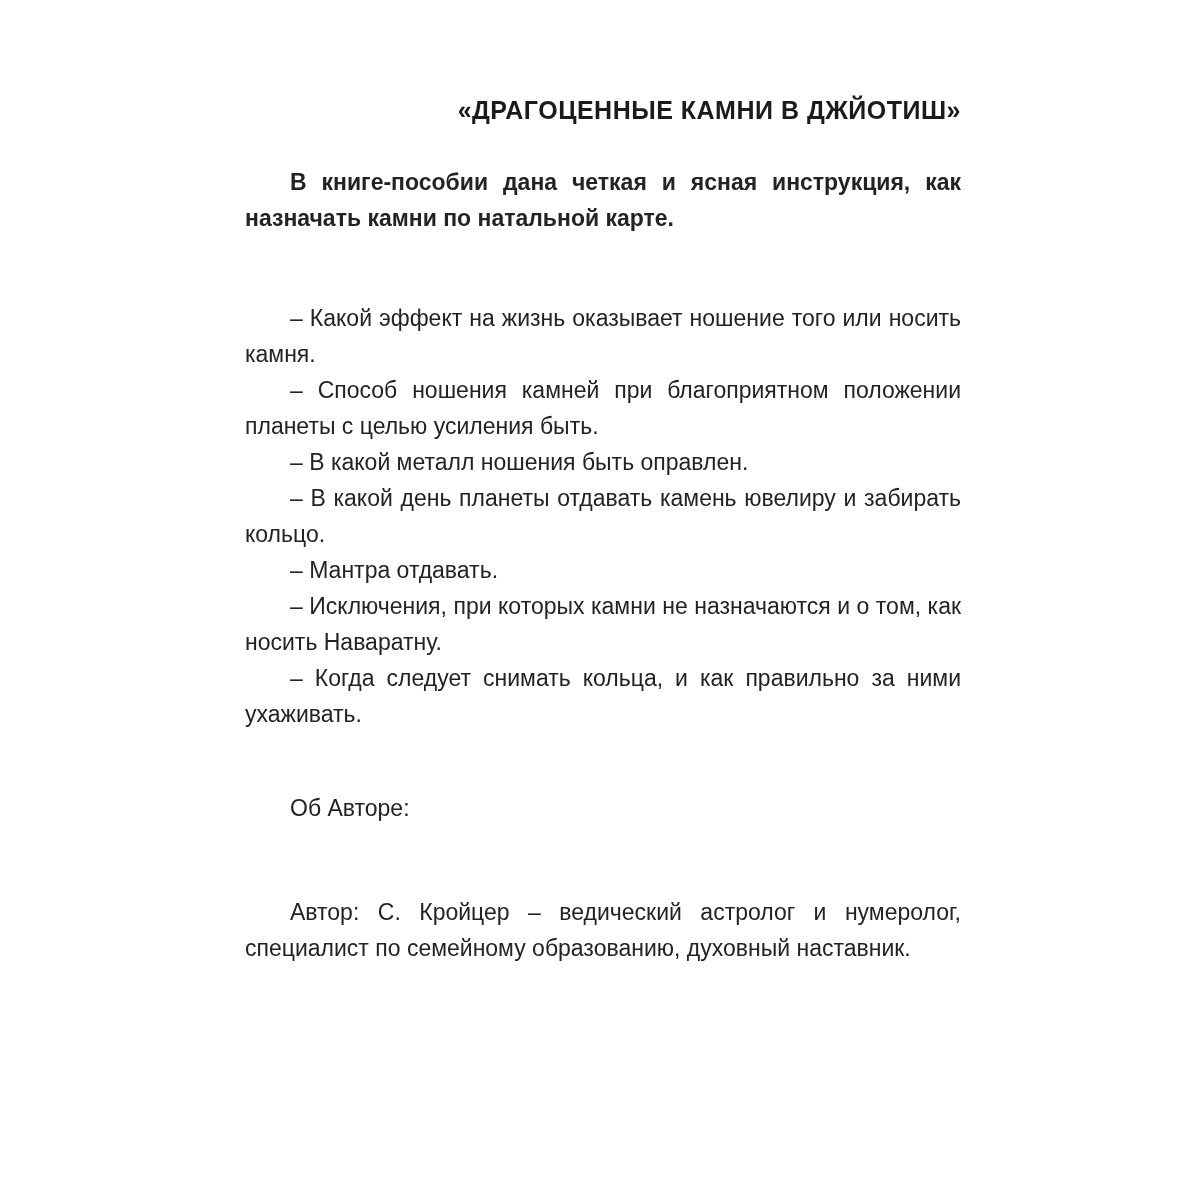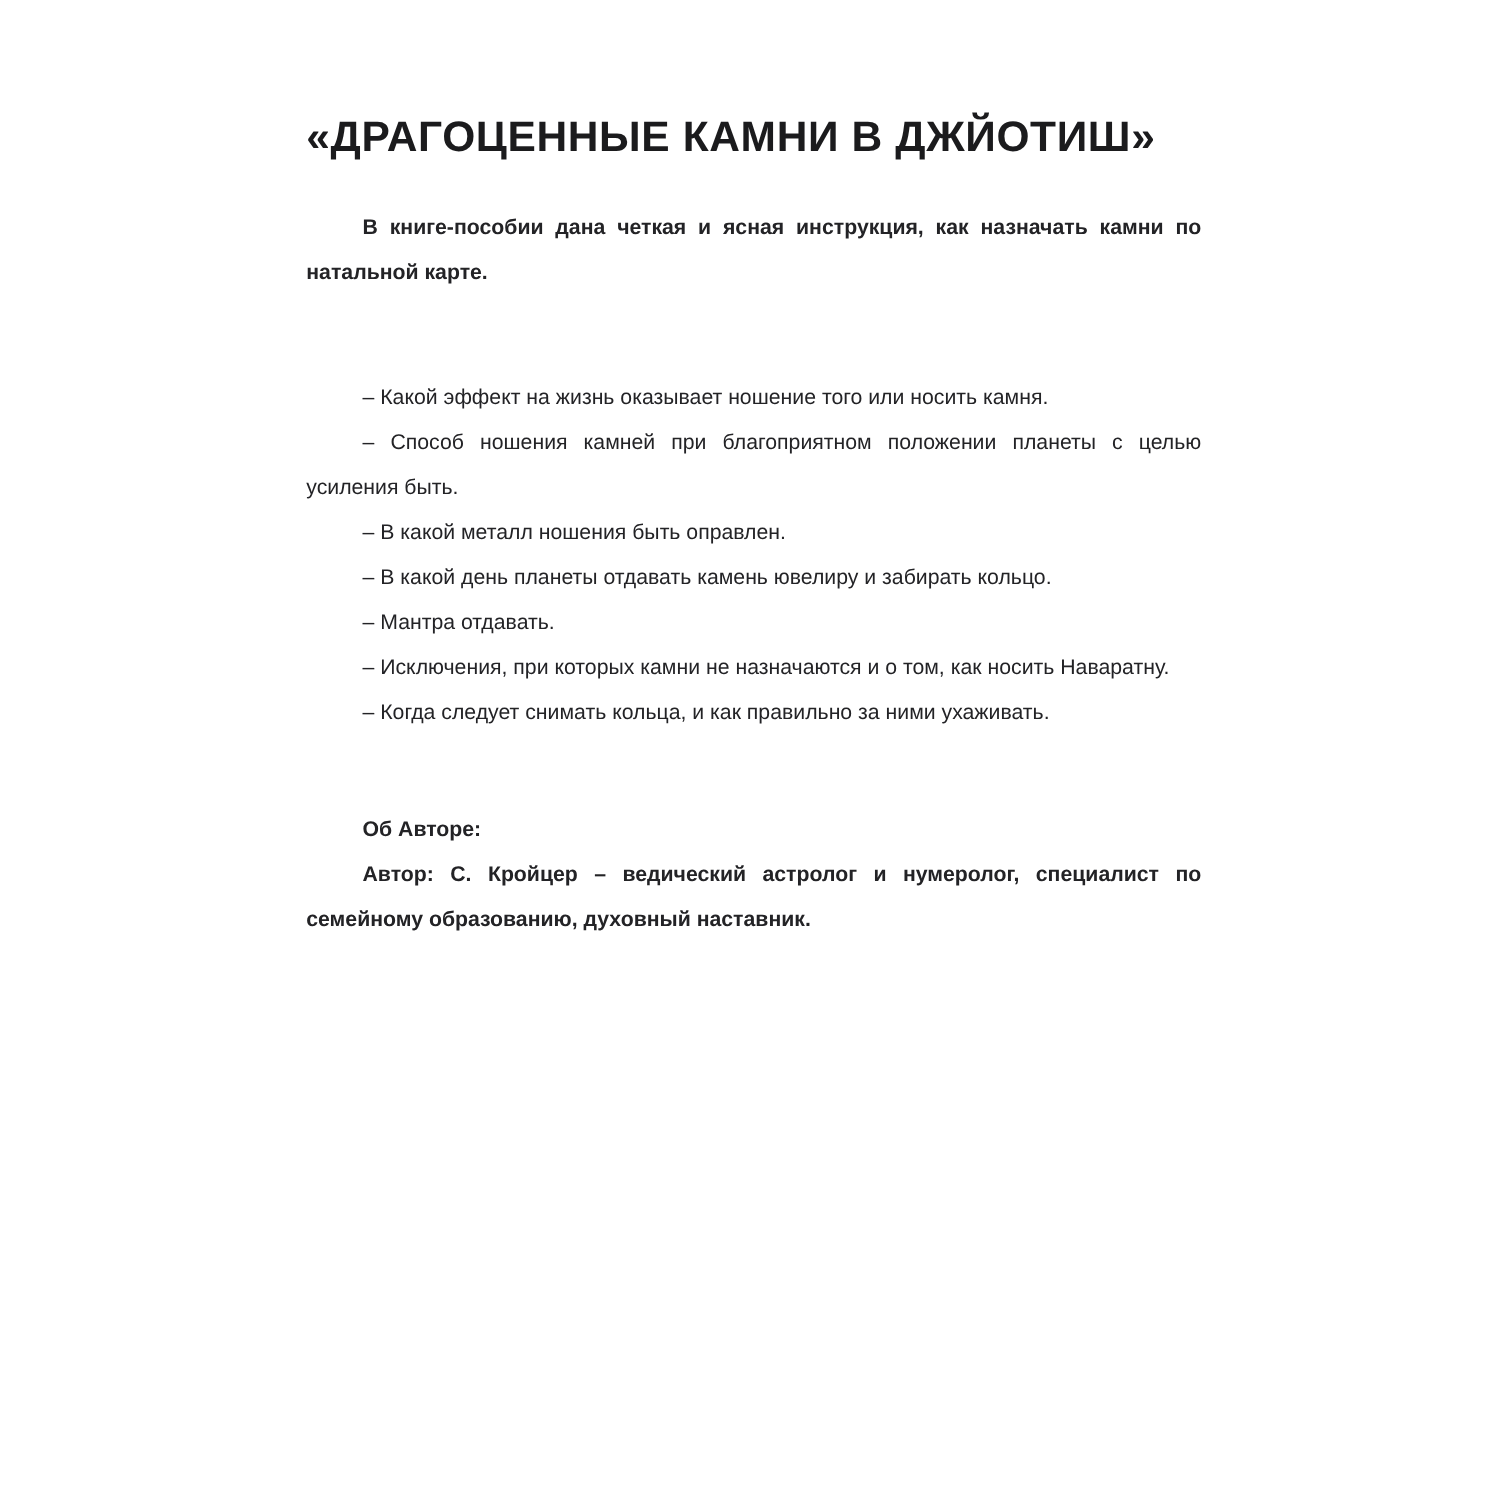--- a/index.html
+++ b/index.html
@@ -16,49 +16,50 @@
     color: #1d1d1f;
   }
   .page {
     position: absolute;
     left: 245px;
     top: 0;
     width: 716px;
   }
   .doc-title {
     margin: 88px 0 0 0;
-    font-size: 34px;
+    font-size: 25px;
     line-height: 44px;
     font-weight: bold;
-    text-align: left;
+    text-align: right;
     letter-spacing: 0.5px;
     color: #1b1b1d;
   }
   p {
     margin: 0;
-    font-size: 17px;
+    font-size: 23px;
     line-height: 36px;
     text-align: justify;
     text-indent: 45px;
     color: #232326;
   }
   .intro {
     margin-top: 32px;
     font-weight: bold;
   }
   .bullet-list {
     margin-top: 64px;
   }
   .about-heading {
     margin-top: 58px;
-    font-weight: bold;
+    font-weight: normal;
     text-align: left;
   }
   .author {
-    font-weight: bold;
+    margin-top: 68px;
+    font-weight: normal;
   }
 </style>
 </head>
 <body>
 
 <div class="page">
 
   <h1 class="doc-title">«ДРАГОЦЕННЫЕ КАМНИ В ДЖЙОТИШ»</h1>
 
   <p class="intro">В книге-пособии дана четкая и ясная инструкция, как назначать камни по натальной карте.</p>

